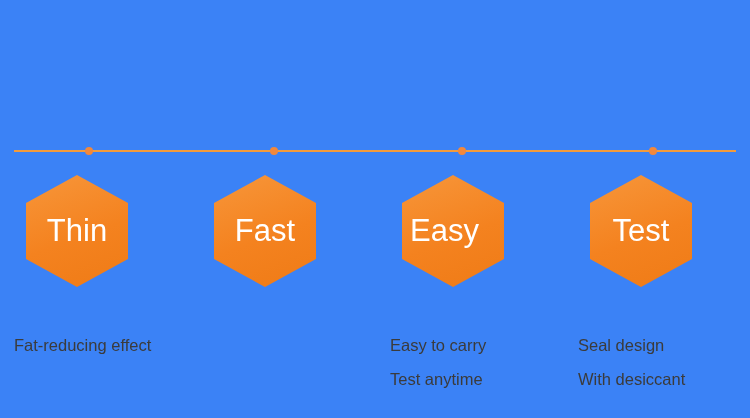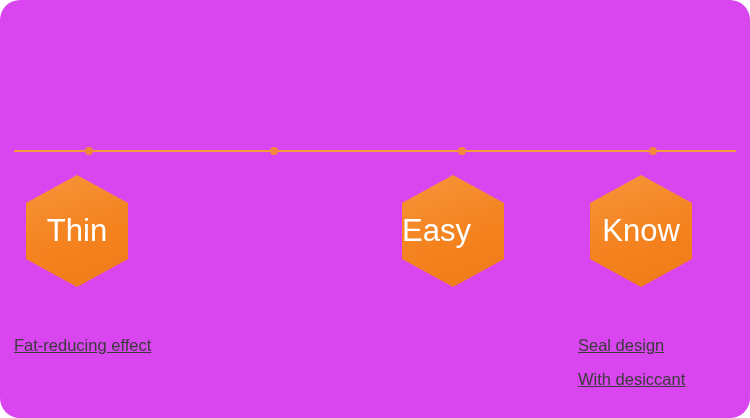--- a/index.html
+++ b/index.html
@@ -13,22 +13,21 @@
     font-family: "Liberation Sans", sans-serif;
     overflow: hidden;
     position: relative;
   }
   .stage {
     position: absolute;
     left: 0;
     top: 0;
     width: 750px;
     height: 418px;
-    background: #d946ef;
-    border-radius: 20px;
+    background: #3b82f6;
   }
   
   .timeline {
     position: absolute;
     left: 14px;
     top: 150px;
     width: 722px;
     height: 2px;
     background: #f29b3d;
   }
@@ -80,36 +79,35 @@
     align-items: center;
     justify-content: center;
     color: #ffffff;
     font-size: 31px;
     font-family: "Liberation Sans", sans-serif;
     letter-spacing: 0px;
     white-space: nowrap;
   }
   .hex-label.wide {
     justify-content: flex-start;
-    padding-left: 0;
+    padding-left: 8px;
     box-sizing: border-box;
   }
   .caption {
     position: absolute;
     left: 14px;
     top: 328px;
     width: 180px;
     color: #3b3b3b;
     font-size: 16.5px;
     line-height: 34px;
     font-family: "Liberation Sans", sans-serif;
   }
   .caption div {
     white-space: nowrap;
-    text-decoration: underline;
   }
 </style>
 </head>
 <body>
 
 <div class="stage">
 
   <div class="timeline"></div>
   <div class="timeline-dot" style="left:85px"></div>
   <div class="timeline-dot" style="left:270px"></div>
@@ -122,35 +120,43 @@
       <div class="hex-wrap">
         <div class="hex"></div>
         <div class="hex-label">Thin</div>
       </div>
       <div class="caption">
         <div>Fat-reducing effect</div>
       </div>
     </div>
 
     <div class="col" style="left:188px">
+      <div class="hex-wrap">
+        <div class="hex"></div>
+        <div class="hex-label">Fast</div>
+      </div>
       <div class="caption">
       </div>
     </div>
 
     <div class="col" style="left:376px">
       <div class="hex-wrap">
         <div class="hex"></div>
         <div class="hex-label wide">Easy</div>
       </div>
+      <div class="caption">
+        <div>Easy to carry</div>
+        <div>Test anytime</div>
+      </div>
     </div>
 
     <div class="col" style="left:564px">
       <div class="hex-wrap">
         <div class="hex"></div>
-        <div class="hex-label">Know</div>
+        <div class="hex-label">Test</div>
       </div>
       <div class="caption">
         <div>Seal design</div>
         <div>With desiccant</div>
       </div>
     </div>
 
   </div>
 </div>
 

